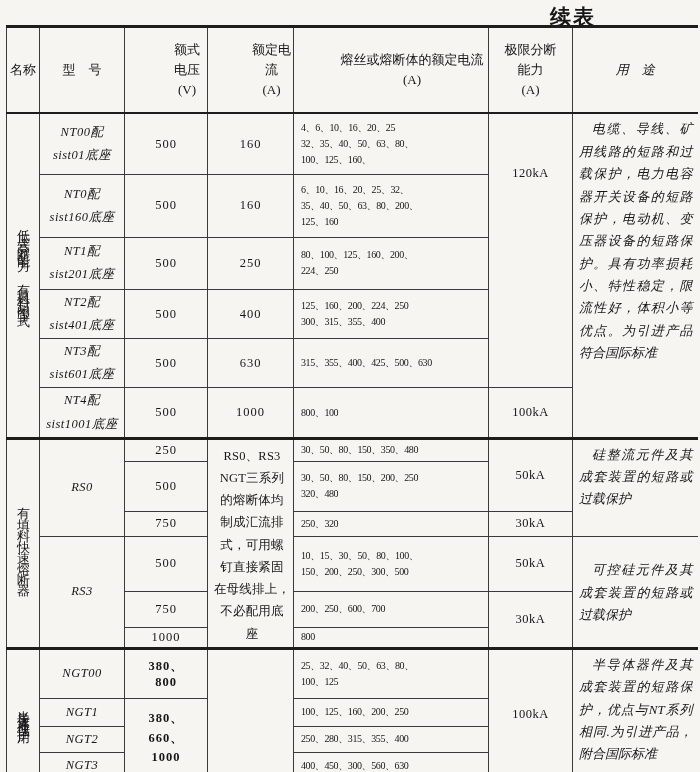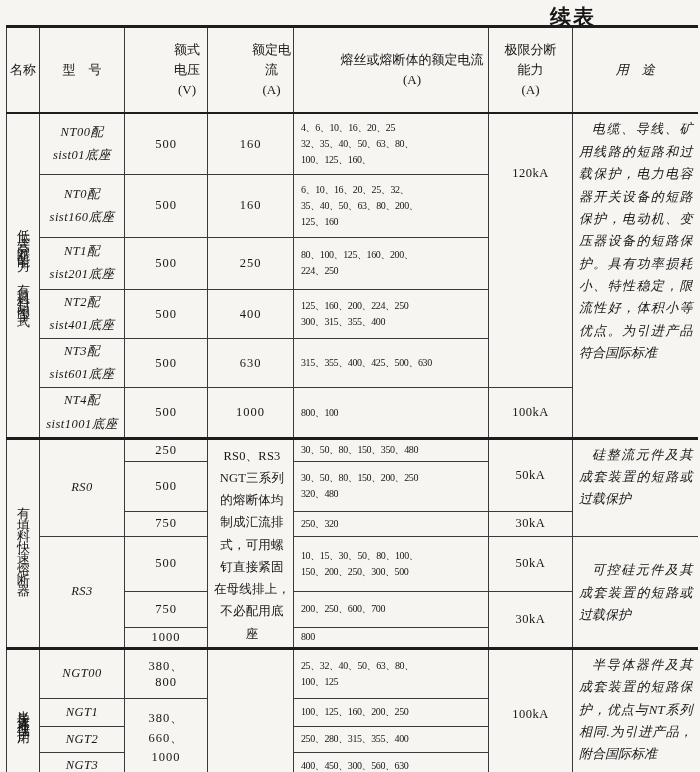--- a/index.html
+++ b/index.html
@@ -22,21 +22,21 @@
     border-left:1px solid #3a3a3a;
   }
   td{
     border:1px solid #3a3a3a;
     font-size:13px;text-align:center;vertical-align:middle;
     padding:1px 2px;overflow:hidden;
   }
   td.last{border-right:none;font-style:italic;}
   tr.thead td{border-bottom:2px solid #1d1d1d;font-size:13px;line-height:1.55;}
   tr.sec td{border-top:3px solid #1d1d1d;}
-  .pre{white-space:pre-line;}
+  .pre{white-space:pre-line;font-weight:bold;}
   .model{white-space:pre-line;line-height:1.85;font-size:12.5px;letter-spacing:.5px;font-style:italic;}
   .num{font-size:12.5px;letter-spacing:1px;border-radius:30px;}
   .fuse{
     text-align:left;padding-left:7px;padding-right:0;
     font-size:10px;letter-spacing:-.4px;line-height:1.6;
     white-space:pre-line;vertical-align:middle;
   }
   .brk{font-size:12.5px;letter-spacing:.5px;margin-left:36px;}
   .brk-top{vertical-align:top;padding-top:52px;}
   .use{

